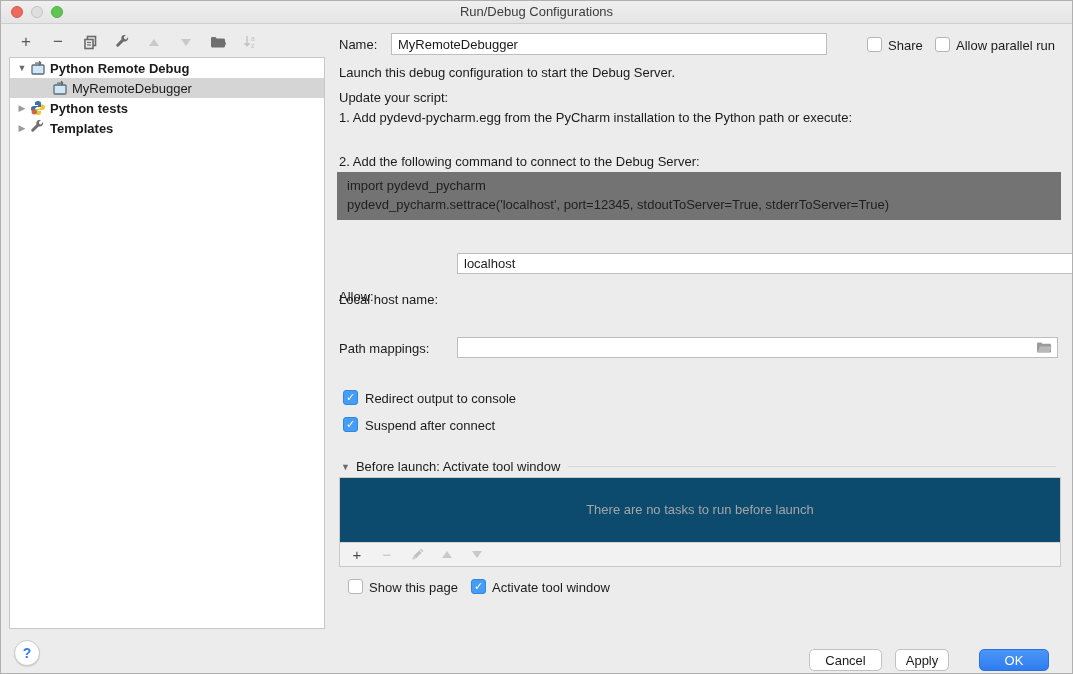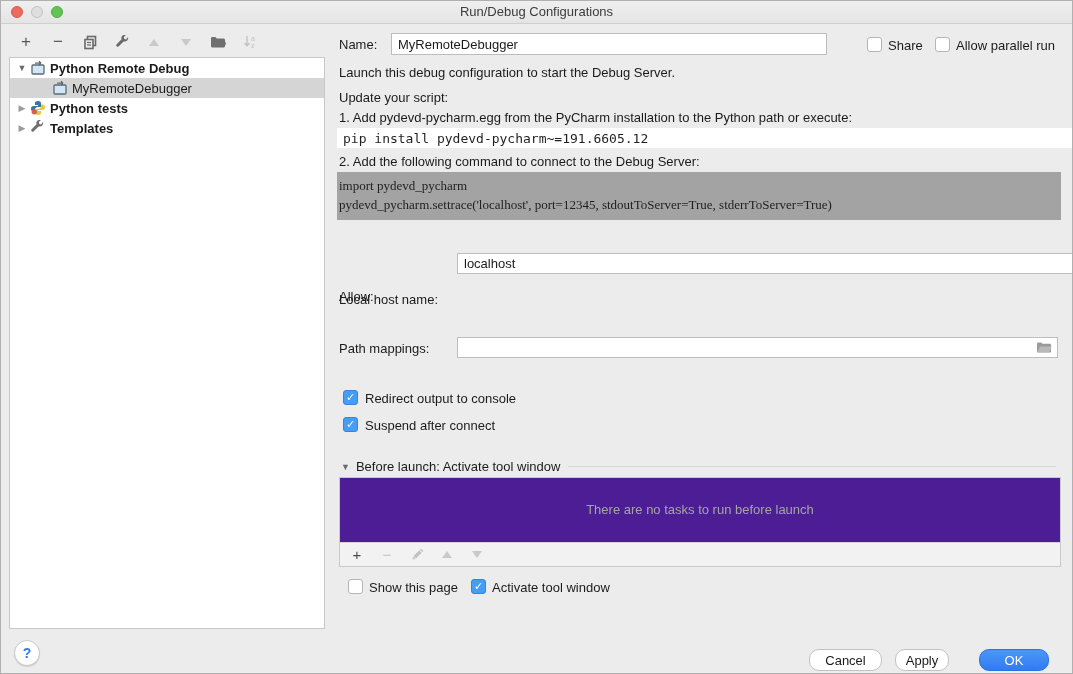--- a/index.html
+++ b/index.html
@@ -24,34 +24,34 @@
   .tarrow{width:12px;text-align:center;font-size:9px;color:#6b6b6b;flex:none;}
   .ticon{width:16px;height:16px;margin:0 4px 0 2px;flex:none;}
   .tlabel{font-weight:bold;text-align:center;}
   .tlabel.normal{font-weight:normal;}
   
   .lbl{position:absolute;font-size:13px;color:#1b1b1b;}
   .input{position:absolute;background:#fff;border:1px solid #bdbdbd;box-sizing:border-box;font-size:13px;color:#1b1b1b;padding:0 6px;display:flex;align-items:center;}
   .input.focus{border:1px solid #6f9fd8;box-shadow:0 0 0 3px #a3c5ea;border-radius:1px;}
   .caret{display:inline-block;width:1px;height:14px;background:#111;margin-left:1px;}
   .codebar{position:absolute;background:#ffffff;font-family:"DejaVu Sans Mono","Liberation Mono",monospace;font-size:13px;color:#1f1f1f;padding:0 6px;display:flex;align-items:center;white-space:pre;}
-  .codeblock{position:absolute;background:#a3a3a3;font-family:Liberation Serif, serif;font-size:13px;color:#1f1f1f;padding:4px 2px;line-height:19px;white-space:pre;box-sizing:border-box;}
+  .codeblock{position:absolute;background:#737373;font-family:Liberation Sans, sans-serif;font-size:13px;color:#1f1f1f;padding:4px 10px;line-height:19px;white-space:pre;box-sizing:border-box;}
   
   .cb{position:absolute;width:15px;height:15px;border:1px solid #b5b5b5;border-radius:3px;background:#fff;box-sizing:border-box;font-size:11px;line-height:13px;text-align:center;color:#fff;}
   .cb.on{background:#459df5;border-color:#3186e2;}
   
   .bl-head{position:absolute;left:340px;top:458px;right:16px;display:flex;align-items:center;font-size:13px;color:#1b1b1b;}
   .bl-head .hr{flex:1;border-top:1px solid #d8d8d8;margin-left:8px;}
-  .tasks{position:absolute;left:338px;top:476px;width:722px;height:90px;border:1px solid #c9c9c9;background:#4c1d95;box-sizing:border-box;}
+  .tasks{position:absolute;left:338px;top:476px;width:722px;height:90px;border:1px solid #c9c9c9;background:#0c4a6e;box-sizing:border-box;}
   .tasks .empty{position:absolute;left:0;right:0;top:24px;text-align:center;font-size:13px;color:#a5a5a5;}
   .tasks .tbar{position:absolute;left:0;right:0;bottom:0;height:23px;background:#f2f2f2;border-top:1px solid #d5d5d5;display:flex;align-items:center;padding-left:8px;gap:12px;}
   .tbar .tbi{font-size:15px;}
   
   .help{position:absolute;left:13px;top:639px;width:26px;height:26px;border-radius:50%;background:#fff;border:1px solid #c9c9c9;box-shadow:0 1px 1px rgba(0,0,0,.12);box-sizing:border-box;text-align:center;line-height:24px;font-size:14px;font-weight:bold;color:#3079f2;}
-  .btn{position:absolute;top:648px;height:22px;border-radius:10px;background:#fff;border:1px solid #c2c2c2;box-sizing:border-box;font-size:13px;color:#1b1b1b;display:flex;align-items:center;justify-content:center;}
+  .btn{position:absolute;top:648px;height:22px;border-radius:5px;background:#fff;border:1px solid #c2c2c2;box-sizing:border-box;font-size:13px;color:#1b1b1b;display:flex;align-items:center;justify-content:center;}
   .btn.primary{background:linear-gradient(#4b96f8,#2f7cf0);border-color:#2a72e0;color:#fff;}
   svg{display:block;}
 </style>
 </head>
 <body>
 
 <div class="window">
 
   <div class="titlebar">
     <span class="tl red"></span>
@@ -145,21 +145,20 @@
     <span>MyRemoteDebugger</span>
   </div>
   <span class="cb" style="left:866px;top:36px;"></span>
   <div class="lbl" style="left:887px;top:37px;">Share</div>
   <span class="cb" style="left:934px;top:36px;"></span>
   <div class="lbl" style="left:955px;top:37px;">Allow parallel run</div>
 
   <div class="lbl" style="left:338px;top:64px;">Launch this debug configuration to start the Debug Server.</div>
   <div class="lbl" style="left:338px;top:89px;">Update your script:</div>
   <div class="lbl" style="left:338px;top:109px;">1. Add pydevd-pycharm.egg from the PyCharm installation to the Python path or execute:</div>
-  <div class="codebar" style="left:336px;top:127px;width:724px;height:20px;">pip install pydevd-pycharm~=191.6605.12</div>
   <div class="lbl" style="left:338px;top:153px;">2. Add the following command to connect to the Debug Server:</div>
   <div class="codeblock" style="left:336px;top:171px;width:724px;height:48px;"><span>import pydevd_pycharm</span><br><span>pydevd_pycharm.settrace('localhost', port=12345, stdoutToServer=True, stderrToServer=True)</span></div>
 
   <div class="lbl" style="left:338px;top:256px;margin-top:35px;">Local host name:</div>
   <div class="input" style="left:456px;top:252px;width:655px;height:21px;">
     <span>localhost</span>
   </div>
 
   <div class="lbl" style="left:338px;top:288px;">Allow:</div>
 

